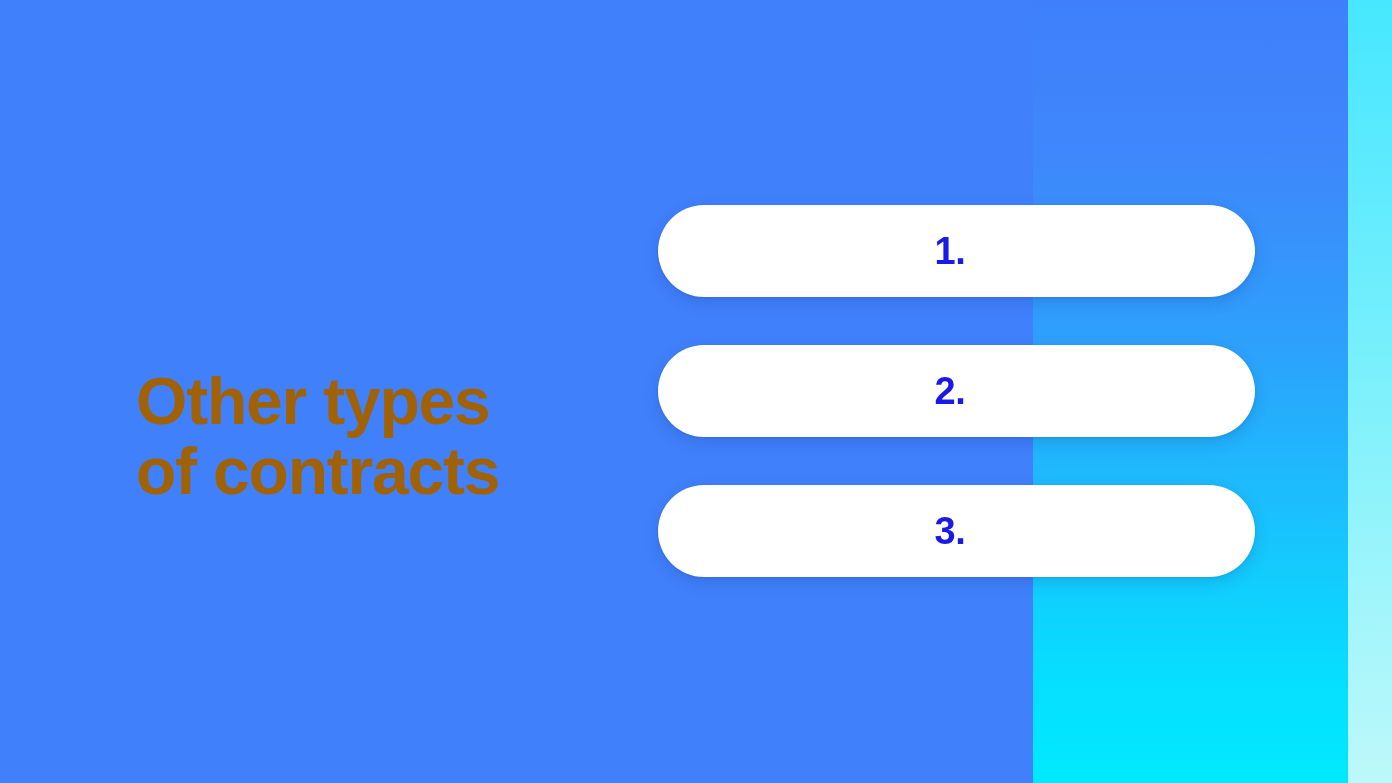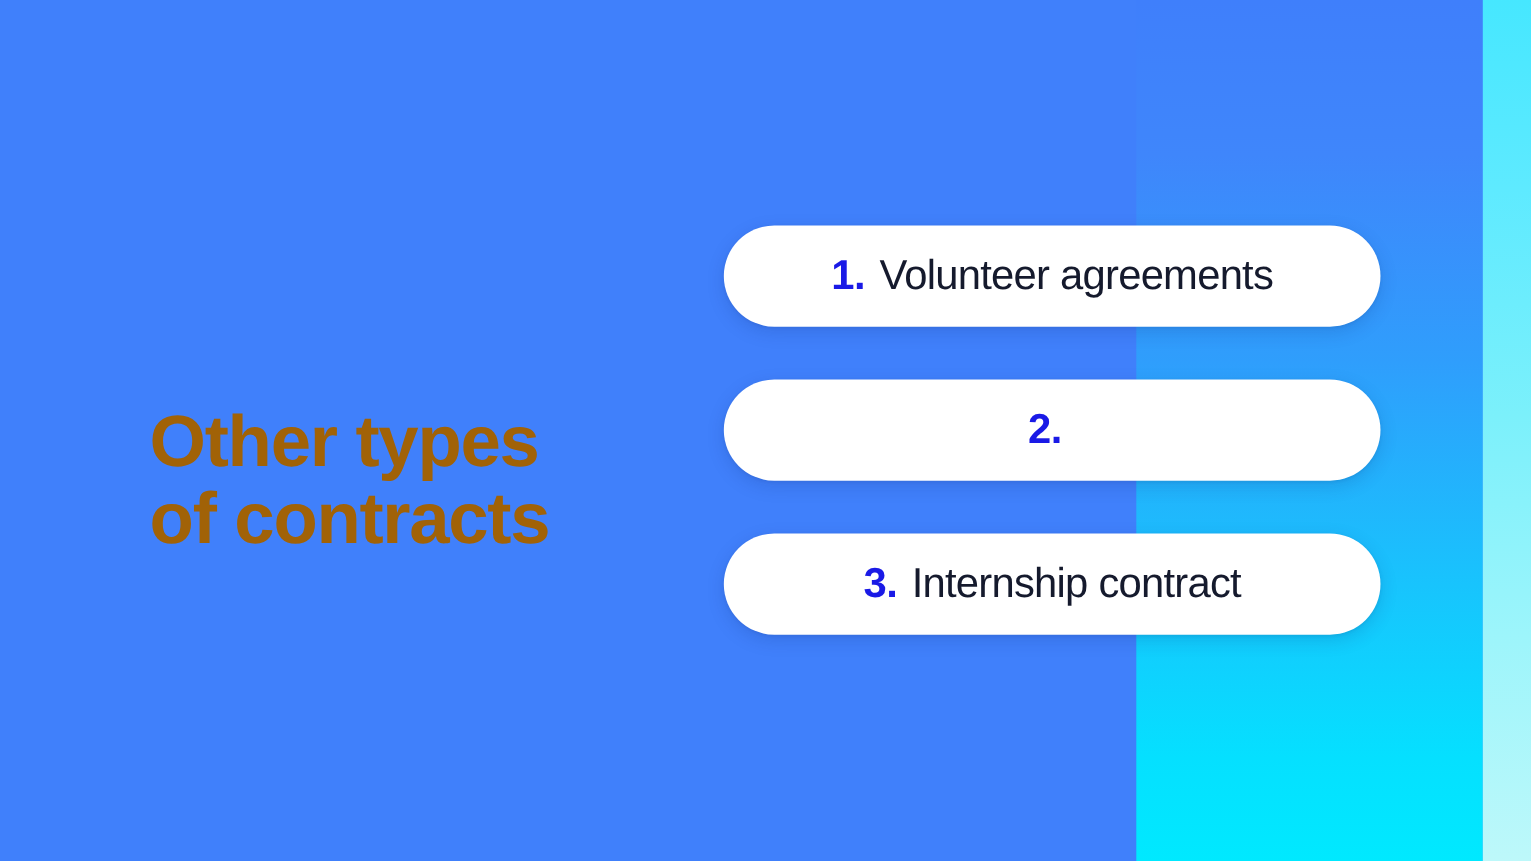--- a/index.html
+++ b/index.html
@@ -119,27 +119,25 @@
   <div class="bg-mid-panel"></div>
   <div class="bg-right-strip"></div>
 
   <h1 class="headline">Other types
 of contracts</h1>
 
   <div class="pill-list">
 
     <div class="pill">
       <span class="pill-number">1.</span>
-      <span class="pill-label">Volunteer agreements</span>
     </div>
 
     <div class="pill">
       <span class="pill-number">2.</span>
     </div>
 
     <div class="pill">
       <span class="pill-number">3.</span>
-      <span class="pill-label">Internship contract</span>
     </div>
 
   </div>
 
 </div>
 
 </body></html>

